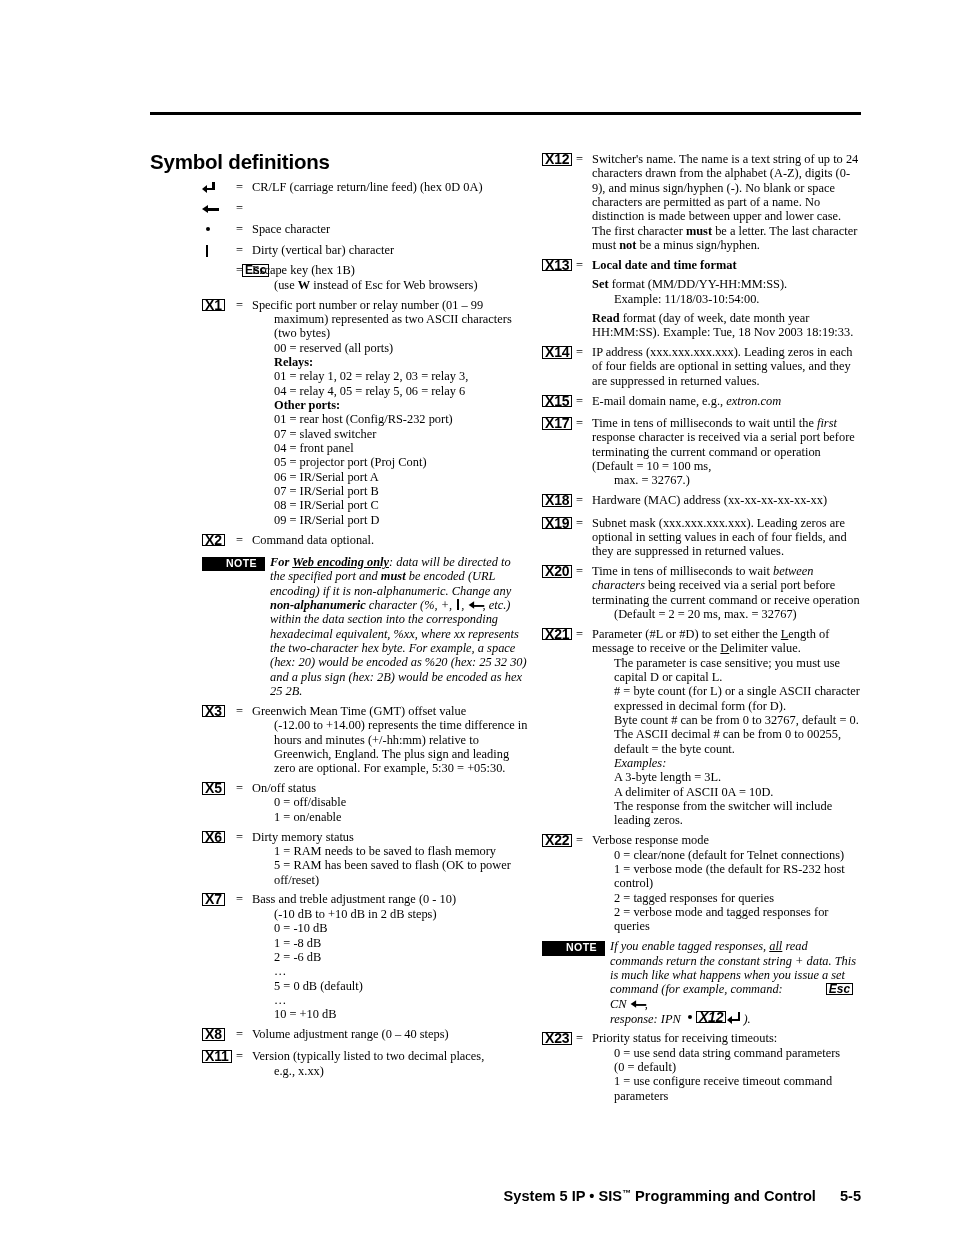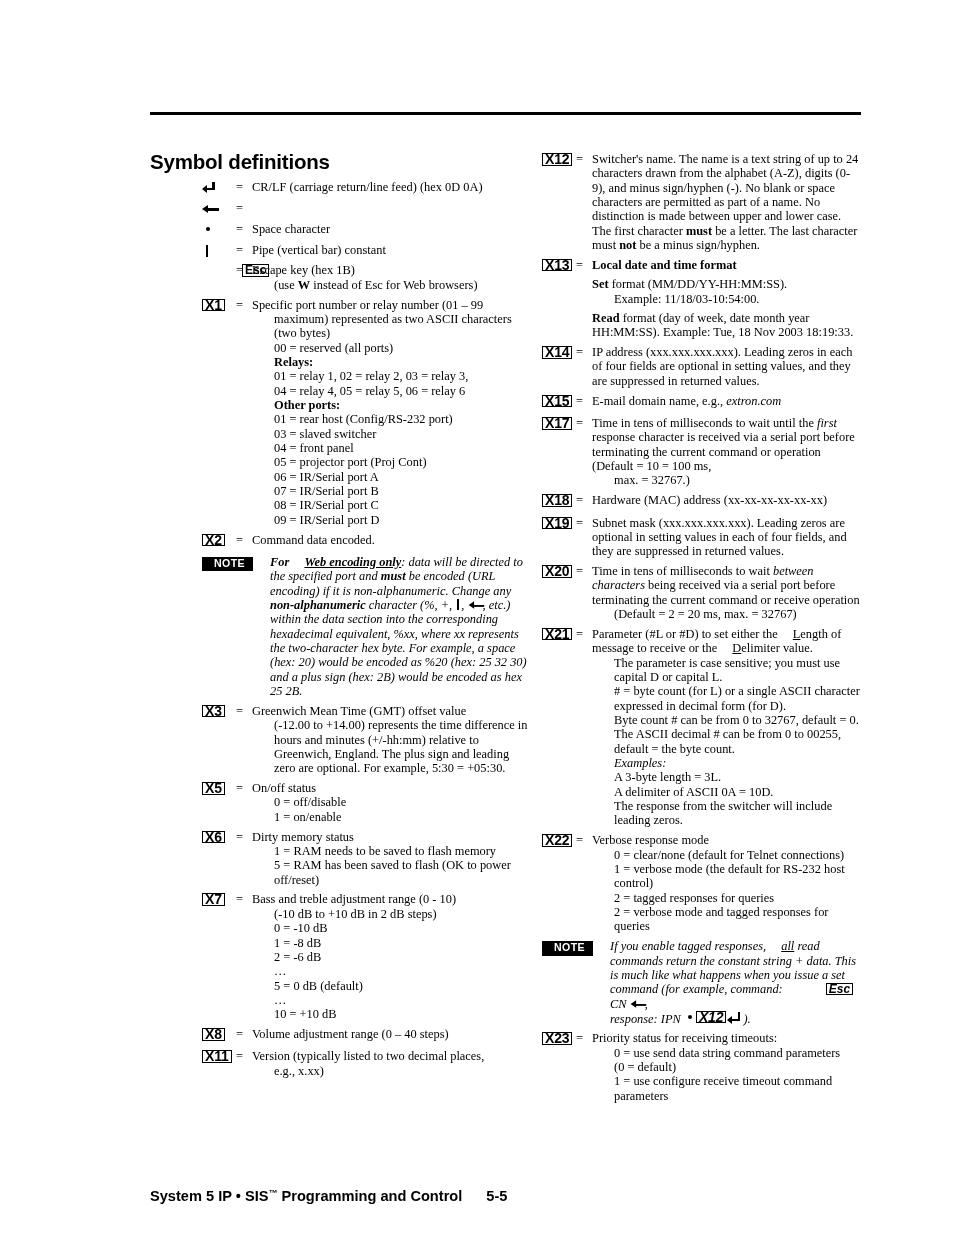--- a/index.html
+++ b/index.html
@@ -101,21 +101,21 @@
   
   .notebadge {
     display: inline-block;
     background: #000;
     color: #fff;
     font-family: "Liberation Sans", "DejaVu Sans", sans-serif;
     font-weight: bold;
     font-size: 10.6px;
     line-height: 13.5px;
     letter-spacing: 0.4px;
-    padding: 0px 8px 1px 12px;
+    padding: 0px 8px 1px 24px;
     text-align: center;
   }
   .noterow {
     display: flex;
     align-items: flex-start;
     margin-bottom: 5.5px;
     margin-top: 2px;
   }
   .notecell {
     flex: 0 0 68px;
@@ -125,21 +125,21 @@
   }
   .noterow.right .notecell { flex: 0 0 68px; width: 68px; }
   .notebody {
     flex: 1 1 auto;
     font-style: italic;
   }
   .notebody p { margin: 0; }
 
   b, .b { font-weight: bold; }
   i, .i { font-style: italic; }
-  .u { text-decoration: underline; margin-left: 12px; }
+  .u { text-decoration: underline; }
 
   .arrow-left {
     display: inline-block;
     position: relative;
     width: 17px;
     height: 9px;
     vertical-align: -1px;
   }
   .arrow-left::before {
     content: "";
@@ -210,20 +210,21 @@
     vertical-align: -1.5px;
     margin: 0 2px;
   }
 
   
   .footer {
     position: absolute;
     left: 138px;
     top: 1188px;
     width: 711px;
+    text-align: right;
     font-family: "Liberation Sans", "DejaVu Sans", sans-serif;
     font-weight: bold;
     font-size: 14.6px;
     color: #000;
     white-space: nowrap;
   }
   .footer .tm {
     font-size: 9px;
     vertical-align: 5px;
   }
@@ -267,21 +268,21 @@
         <p>Space character</p>
       </div>
     </div>
 
     <div class="defrow">
       <div class="tagcell">
         <span class="pipe-sym"></span>
       </div>
       <div class="eqcell">=</div>
       <div class="bodycell">
-        <p>Pipe (vertical bar) constant</p>
+        <p>Dirty (vertical bar) character</p>
       </div>
     </div>
 
     <div class="defrow">
       <div class="tagcell">
         <span class="xbox esc">Esc</span>
       </div>
       <div class="eqcell">=</div>
       <div class="bodycell">
         <p>Escape key (hex 1B)</p>
@@ -297,37 +298,37 @@
       <div class="bodycell">
         <p>Specific port number or relay number (01 – 99</p>
         <p class="indent">maximum) represented as two ASCII characters</p>
         <p class="indent">(two bytes)</p>
         <p class="indent">00 = reserved (all ports)</p>
         <p class="indent b">Relays:</p>
         <p class="indent">01 = relay 1,  02 = relay 2, 03 = relay 3,</p>
         <p class="indent">04 = relay 4, 05 = relay 5, 06 = relay 6</p>
         <p class="indent b">Other ports:</p>
         <p class="indent">01 = rear host (Config/RS-232 port)</p>
-        <p class="indent">03 = slaved switcher</p>
+        <p class="indent">07 = slaved switcher</p>
         <p class="indent">04 = front panel</p>
         <p class="indent">05 = projector port (Proj Cont)</p>
         <p class="indent">06 = IR/Serial port A</p>
         <p class="indent">07 = IR/Serial port B</p>
         <p class="indent">08 = IR/Serial port C</p>
         <p class="indent">09 = IR/Serial port D</p>
       </div>
     </div>
 
     <div class="defrow">
       <div class="tagcell">
         <span class="xbox">X2</span>
       </div>
       <div class="eqcell">=</div>
       <div class="bodycell">
-        <p>Command data encoded.</p>
+        <p>Command data optional.</p>
       </div>
     </div>
 
     <div class="noterow">
       <div class="notecell">
         <span class="notebadge">NOTE</span>
       </div>
       <div class="notebody">
         <p><b>For </b><b class="u">Web encoding only</b><span>: data will be directed to the specified port and </span><b>must</b><span> be encoded (URL encoding) if it is non-alphanumeric.  Change any </span><b>non-alphanumeric</b><span> character (%, +, </span><span class="pipe-inline"></span><span>, </span><span class="arrow-left small"></span><span>, etc.) within the data section into the corresponding hexadecimal equivalent, %xx, where xx represents the two-character hex byte.  For example, a space (hex: 20) would be encoded as %20 (hex: 25 32 30) and a plus sign (hex: 2B) would be encoded as hex 25 2B.</span></p>
       </div>

